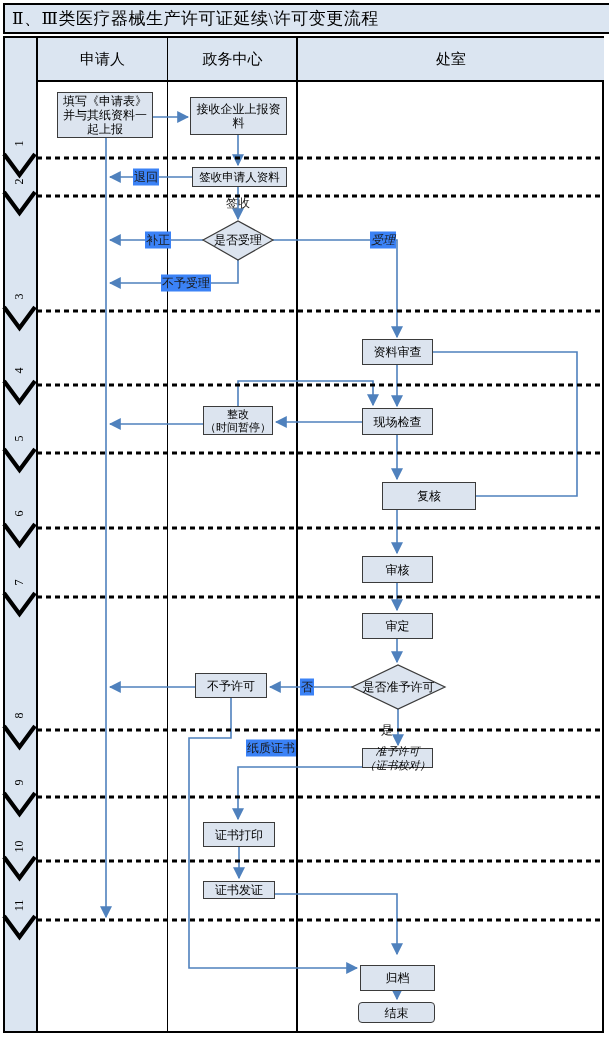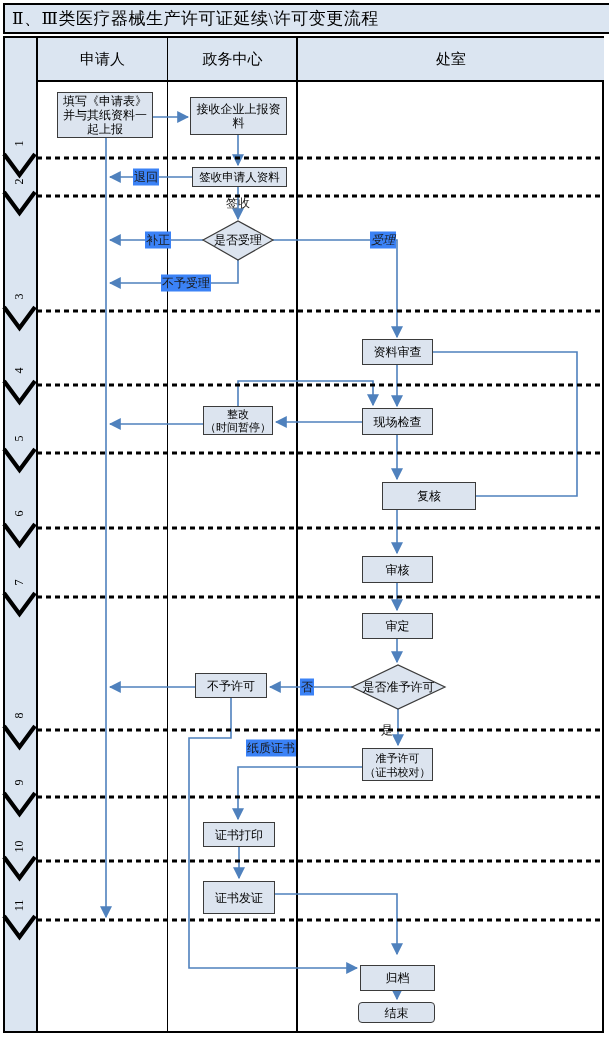--- a/index.html
+++ b/index.html
@@ -145,24 +145,24 @@
   <div class="node" style="left:203px;top:406px;width:70px;height:29px;font-size:11px;line-height:13px;">整改
 （时间暂停）</div>
   <div class="node" style="left:362px;top:408px;width:71px;height:27px;">现场检查</div>
   <div class="node" style="left:382px;top:482px;width:94px;height:28px;">复核</div>
   <div class="node" style="left:362px;top:556px;width:71px;height:27px;">审核</div>
   <div class="node" style="left:362px;top:613px;width:71px;height:26px;">审定</div>
 
   <div class="dtext" style="left:352px;top:680px;width:93px;height:14px;">是否准予许可</div>
 
   <div class="node" style="left:195px;top:673px;width:72px;height:25px;">不予许可</div>
-  <div class="node" style="left:362px;top:748px;width:71px;height:33px;font-size:11px;line-height:14px;">准予许可
+  <div class="node" style="left:362px;top:748px;width:71px;height:20px;font-size:11px;line-height:14px;font-style:italic;">准予许可
 （证书校对）</div>
   <div class="node" style="left:203px;top:822px;width:72px;height:25px;">证书打印</div>
-  <div class="node" style="left:203px;top:881px;width:72px;height:33px;text-align:center;">证书发证</div>
+  <div class="node" style="left:203px;top:881px;width:72px;height:18px;text-align:center;">证书发证</div>
   <div class="node" style="left:360px;top:957px;width:75px;height:26px;margin-top:8px;">归档</div>
   <div class="node stadium" style="left:358px;top:1002px;width:77px;height:21px;">结束</div>
 
   <div class="elabel" style="left:146px;top:177px;">退回</div>
   <div class="elabel bare" style="left:238px;top:203px;">签收</div>
   <div class="elabel" style="left:158px;top:240px;">补正</div>
   <div class="elabel" style="left:383px;top:240px;font-style:italic;">受理</div>
   <div class="elabel" style="left:186px;top:283px;">不予受理</div>
   <div class="elabel" style="left:307px;top:687px;">否</div>
   <div class="elabel bare" style="left:387px;top:730px;">是</div>

